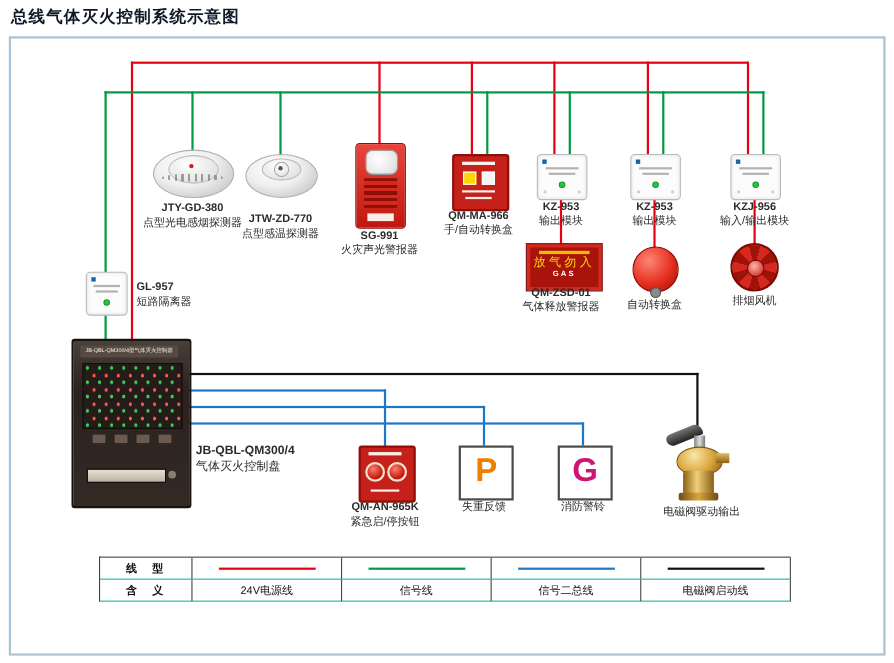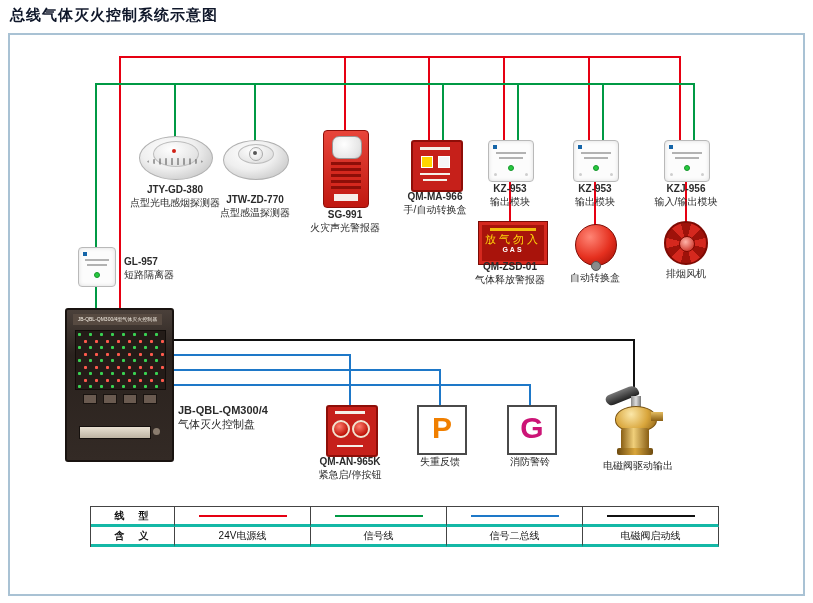--- a/index.html
+++ b/index.html
@@ -86,21 +86,21 @@
     border:1px solid #7a5412;background:radial-gradient(circle at 38% 30%,#fbe7a8,#d9a63c 55%,#8a5f14);}
   .valve-low{position:absolute;left:14px;top:40px;width:28px;height:22px;border-radius:3px;
     background:linear-gradient(90deg,#8a5f14,#f0cf7a 45%,#8a5f14);}
   .valve-base{position:absolute;left:10px;top:60px;width:36px;height:7px;border-radius:2px;
     background:linear-gradient(90deg,#6d4a0f,#d9a63c 50%,#6d4a0f);}
   .valve-pipe{position:absolute;left:44px;top:24px;width:12px;height:9px;background:linear-gradient(180deg,#e3bb60,#8a5f14);}
   
   .legend{position:absolute;left:90px;top:506px;width:628px;z-index:3;display:grid;
     grid-template-columns:84px 136px 136px 136px 136px;grid-auto-rows:20px;
     border-left:1px solid #444;border-top:1px solid #444;background:#fff;}
-  .lcell{border-right:1px solid #444;border-bottom:3px solid #14b8a6;display:flex;align-items:center;justify-content:center;
+  .lcell{border-right:1px solid #444;border-bottom:1px solid #14b8a6;display:flex;align-items:center;justify-content:center;
     font-size:10px;color:#111;}
   .lhead{font-weight:bold;letter-spacing:2px;}
   .lsample{width:88px;height:2px;}
 </style>
 </head>
 <body>
 
 <div id="stage">
 
   <div class="abs title">总线气体灭火控制系统示意图</div>

